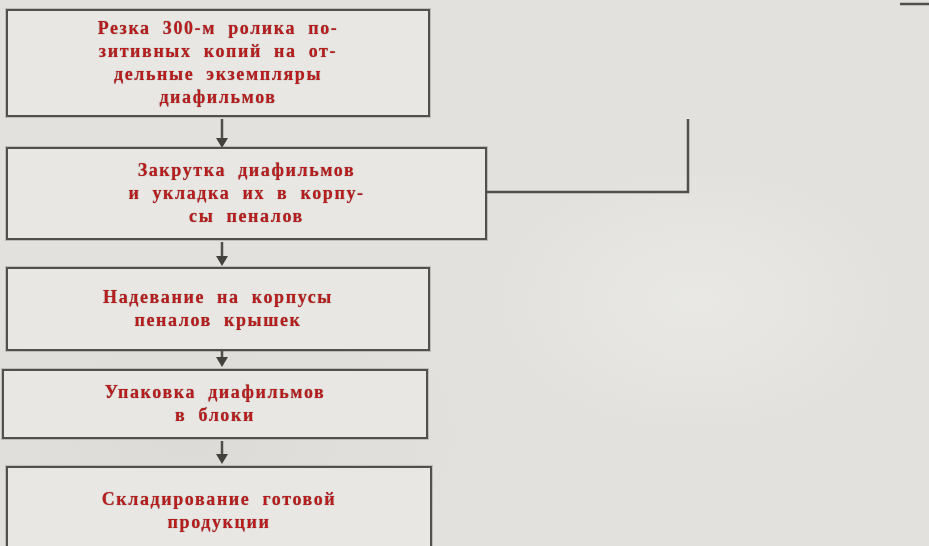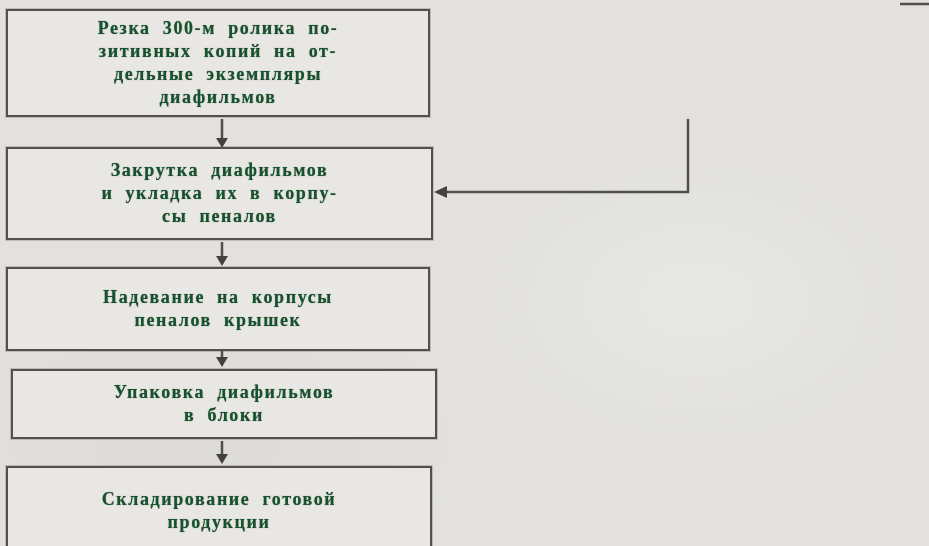--- a/index.html
+++ b/index.html
@@ -37,30 +37,30 @@
   }
   .box-text {
     display: block;
     white-space: pre-line;
     text-align: center;
     font-weight: bold;
     font-size: 18px;
     line-height: 23px;
     letter-spacing: 1.6px;
     word-spacing: 6px;
-    color: #14532d;
+    color: #b91c1c;
     text-shadow: 0 0 1px rgba(62,60,53,0.65);
     padding: 0 8px;
   }
   
   .b-cutting  { left: 6px;   top: 9px;   width: 424px; height: 108px; }
   .b-marking  { left: 483px; top: 3px;   width: 420px; height: 115px; }
-  .b-winding  { left: 6px;   top: 147px; width: 427px; height: 93px;  }
+  .b-winding  { left: 6px;   top: 147px; width: 481px; height: 93px;  }
   .b-capping  { left: 6px;   top: 267px; width: 424px; height: 84px;  }
-  .b-packing  { left: 11px;   top: 369px; width: 426px; height: 70px;  }
+  .b-packing  { left: 2px;   top: 369px; width: 426px; height: 70px;  }
   .b-storage  { left: 6px;   top: 466px; width: 426px; height: 89px;  }
   line, polyline { stroke: #514f49; stroke-width: 2.5; fill: none; }
   polygon { fill: #44423c; stroke: none; }
 </style>
 </head>
 <body>
 
 <div class="page">
 
   <svg class="connectors" viewBox="0 0 929 546" xmlns="http://www.w3.org/2000/svg">

